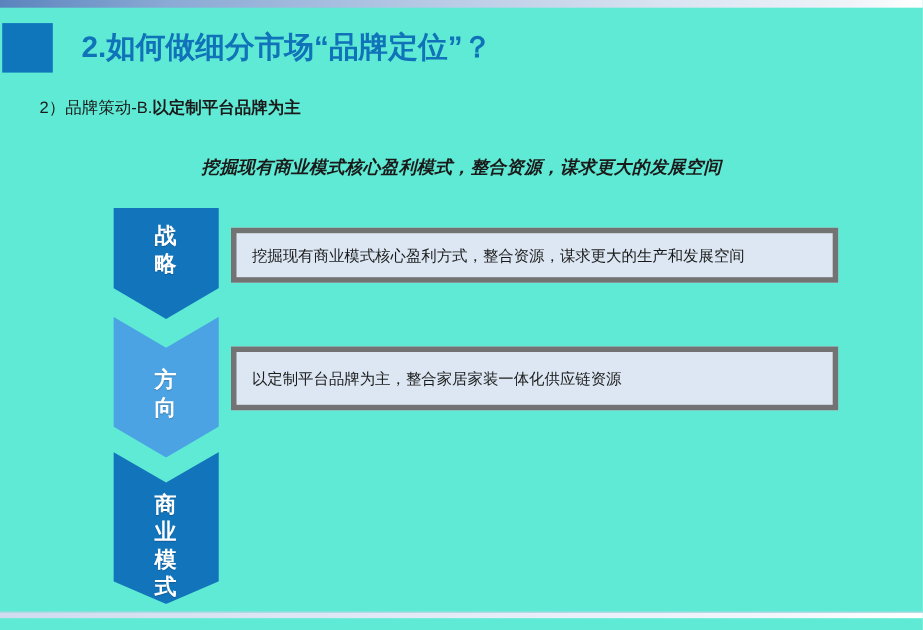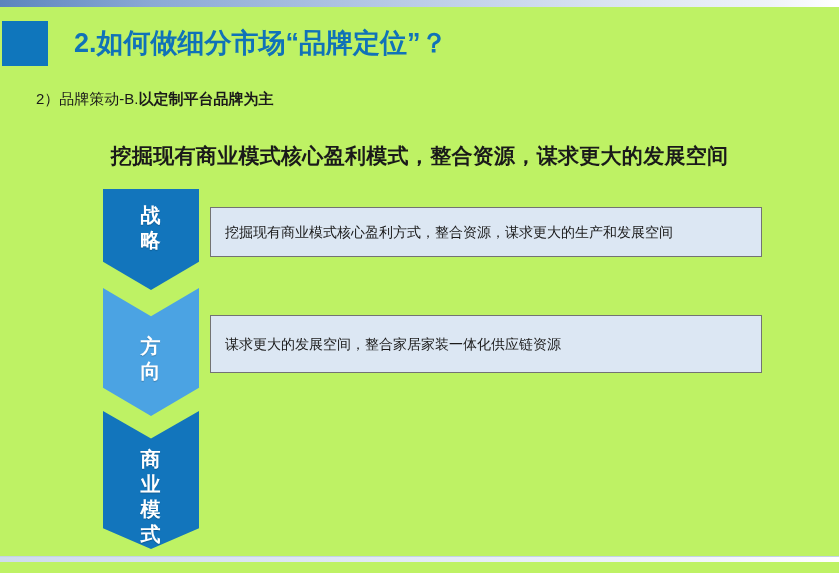--- a/index.html
+++ b/index.html
@@ -13,21 +13,21 @@
     font-family: "Liberation Sans", "DejaVu Sans", sans-serif;
     overflow: hidden;
     position: relative;
   }
 
   .slide {
     position: absolute;
     inset: 0;
     width: 839px;
     height: 573px;
-    background: #bef264;
+    background: #5eead4;
   }
 
   
   .top-bar {
     position: absolute;
     left: 0;
     top: 0;
     width: 839px;
     height: 7px;
     background: linear-gradient(to right, #5b84bd 0%, #8aa9d4 18%, #b9cbe6 48%, #d9e3f1 72%, #eff3f9 92%, #ffffff 100%);
@@ -81,25 +81,26 @@
   .sub-line .sub-strong {
     font-weight: bold;
   }
 
   .lead-heading {
     position: absolute;
     left: 0;
     top: 142px;
     width: 839px;
     text-align: center;
-    font-size: 21px;
+    font-size: 16px;
     font-weight: bold;
     color: #1a1a1a;
     letter-spacing: 0.3px;
     white-space: nowrap;
+    font-style: italic;
   }
 
   
   .chevron-stack {
     position: absolute;
     left: 103px;
     top: 189px;
     width: 96px;
     height: 360px;
   }
@@ -154,21 +155,21 @@
   }
   .chevron-3 .ch-label { top: 36px; }
 
   
   .content-box {
     position: absolute;
     left: 210px;
     width: 552px;
     box-sizing: border-box;
     background: #dce7f3;
-    border: 1px solid #737373;
+    border: 5px solid #737373;
     display: flex;
     align-items: center;
     padding: 0 14px;
     font-size: 14px;
     color: #1a1a1a;
     line-height: 20px;
   }
   .box-1 { top: 207px; height: 50px; }
   .box-2 { top: 315px; height: 58px; }
   .box-3 { top: 440px; height: 66px; }
@@ -212,18 +213,18 @@
           <div>业</div>
           <div>模</div>
           <div>式</div>
         </span>
     </div>
 
   </div>
 
   <div class="content-box box-1">挖掘现有商业模式核心盈利方式，整合资源，谋求更大的生产和发展空间</div>
 
-  <div class="content-box box-2">谋求更大的发展空间，整合家居家装一体化供应链资源</div>
+  <div class="content-box box-2">以定制平台品牌为主，整合家居家装一体化供应链资源</div>
 
 
   <div class="bottom-rule"></div>
 
 </div>
 
 </body></html>

